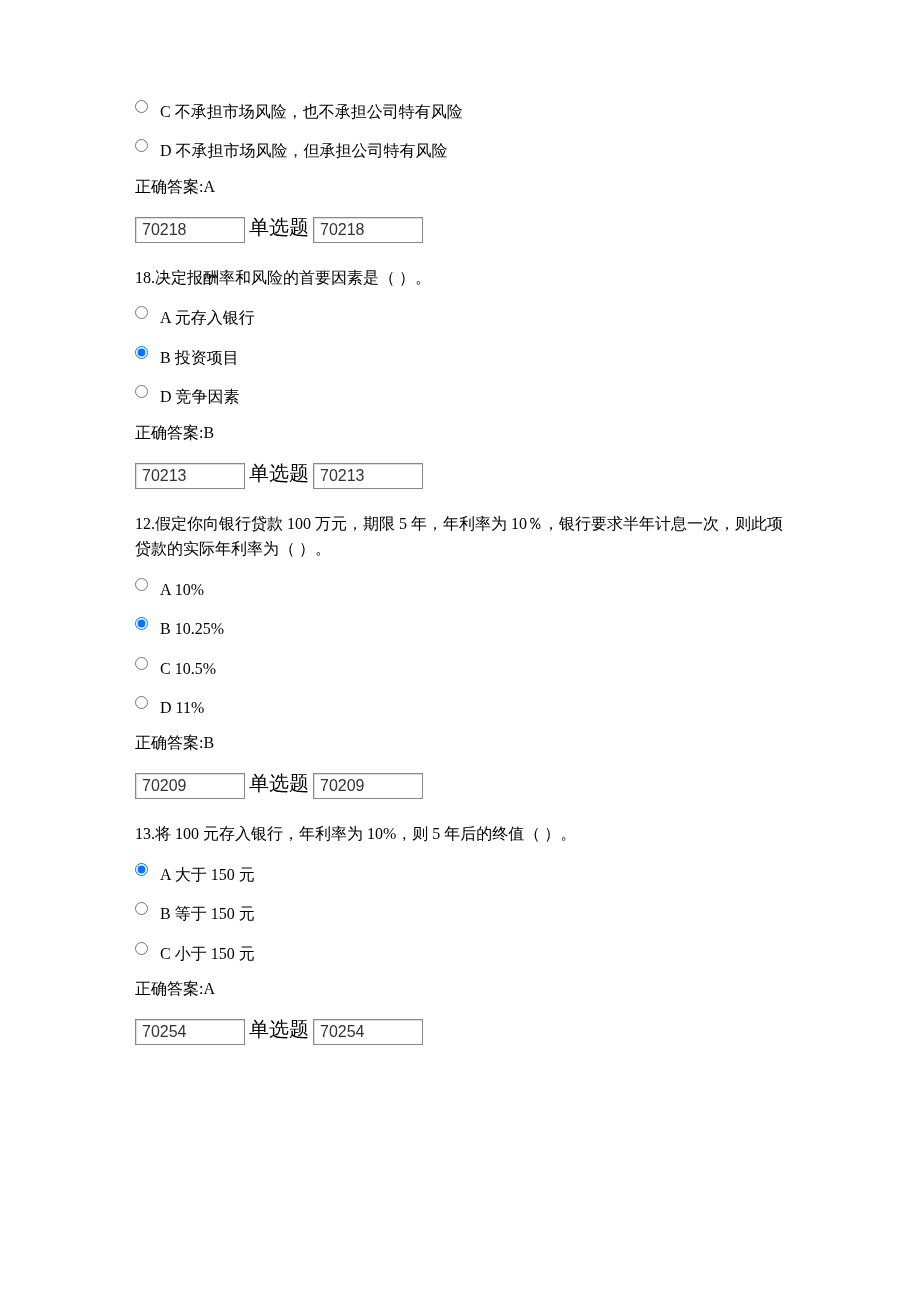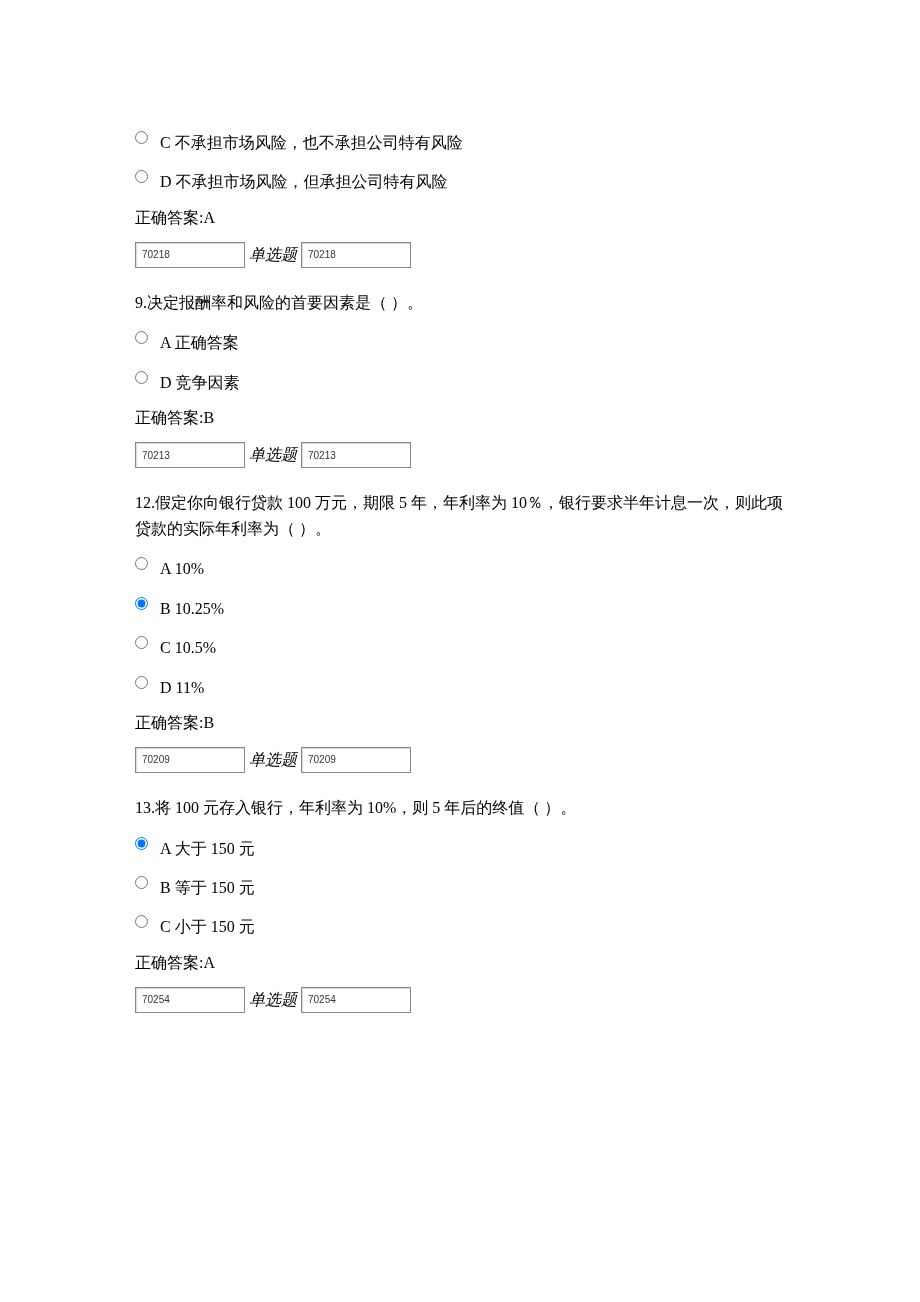--- a/index.html
+++ b/index.html
@@ -5,21 +5,21 @@
   html, body {
     margin: 0;
     padding: 0;
     background: #fff;
     font-family: "SimSun", "宋体", serif;
     font-size: 16px;
     color: #000;
   }
   .page {
     width: 920px;
-    padding: 115px 135px 60px 135px;
+    padding: 84px 135px 60px 135px;
     box-sizing: border-box;
   }
   .option-row {
     display: flex;
     align-items: flex-start;
     margin: 14px 0;
   }
   .option-row input[type="radio"] {
     margin: 2px 12px 0 0;
   }
@@ -37,29 +37,28 @@
     align-items: flex-end;
     margin-bottom: 22px;
   }
   .id-box {
     width: 96px;
     height: 20px;
     border: 1px solid #888;
     box-shadow: inset 1px 1px 1px rgba(0,0,0,0.15);
     padding: 2px 6px;
     font-family: Arial, sans-serif;
-    font-size: 10px;
+    font-size: 16px;
     color: #333;
     display: flex;
     align-items: center;
   }
   .qtype {
     margin: 8px 4px 2px 4px;
-    font-size: 16px;
-    font-style: italic;
+    font-size: 20px;
   }
   .question {
     margin: 10px 0 6px 0;
     line-height: 1.6;
   }
 </style>
 </head>
 <body>
 
 <div class="page">
@@ -72,24 +71,28 @@
     <input type="radio" name="q10" style="">
     <span class="option-text">D 不承担市场风险，但承担公司特有风险</span>
   </div>
   <div class="answer">正确答案:A</div>
   <div class="id-row">
     <div class="id-box">70218</div>
     <span class="qtype">单选题</span>
     <div class="id-box">70218</div>
   </div>
 
-  <div class="question">9.决定报酬率和风险的首要因素是（ ）。</div>
+  <div class="question">18.决定报酬率和风险的首要因素是（ ）。</div>
   <div class="option-row">
     <input type="radio" name="q11" style="">
-    <span class="option-text">A 正确答案</span>
+    <span class="option-text">A 元存入银行</span>
+  </div>
+  <div class="option-row">
+    <input type="radio" name="q11" checked="" style="">
+    <span class="option-text">B 投资项目</span>
   </div>
   <div class="option-row">
     <input type="radio" name="q11" style="">
     <span class="option-text">D 竞争因素</span>
   </div>
   <div class="answer">正确答案:B</div>
   <div class="id-row">
     <div class="id-box">70213</div>
     <span class="qtype">单选题</span>
     <div class="id-box">70213</div>

